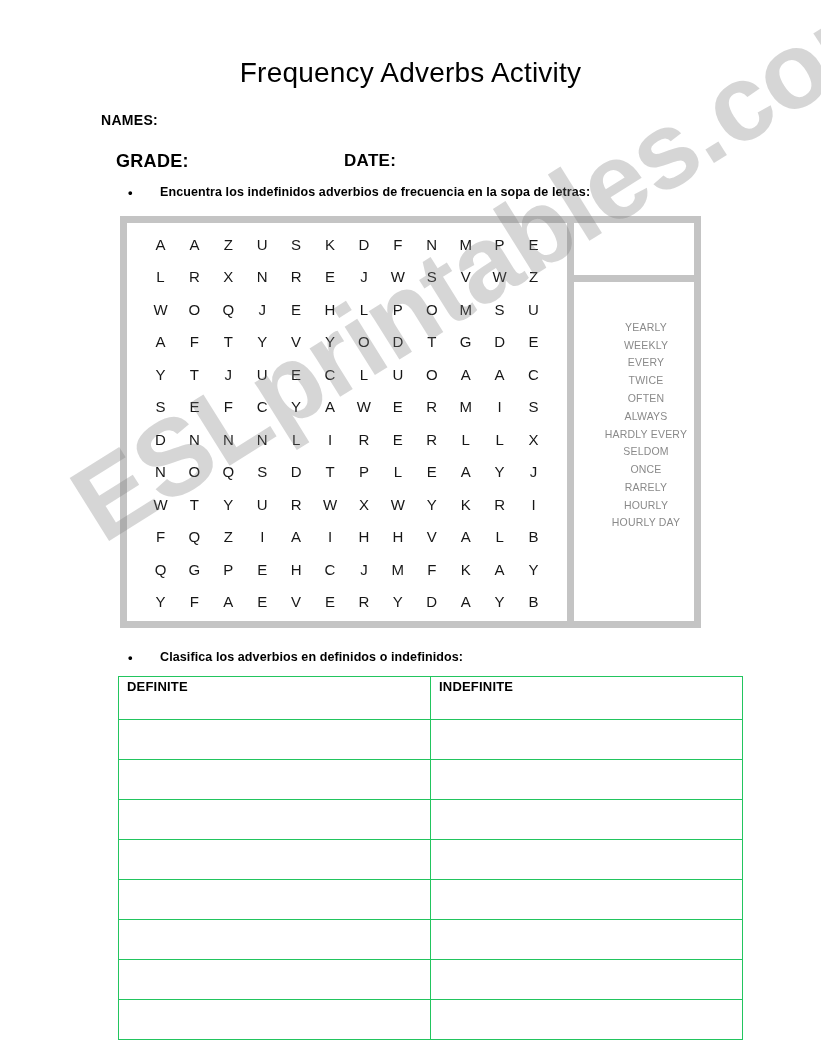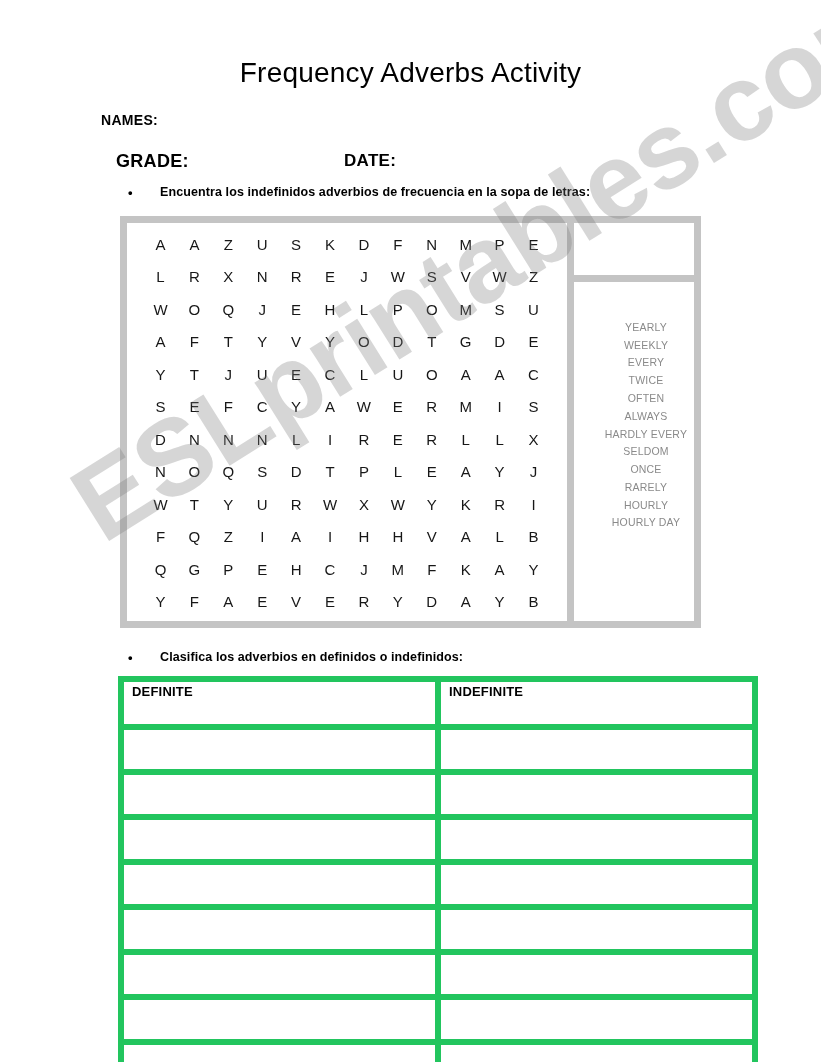--- a/index.html
+++ b/index.html
@@ -167,21 +167,21 @@
   
   .class-table {
     position: absolute;
     top: 676px;
     left: 118px;
     width: 590px;
     border-collapse: collapse;
     table-layout: fixed;
   }
   .class-table td {
-    border: 6px solid #22c55e;
+    border: 1px solid #22c55e;
     height: 36px;
     padding: 2px 8px;
     vertical-align: top;
     font-size: 13px;
     font-weight: bold;
     letter-spacing: 0.2px;
     background: transparent;
   }
   .class-table td.col-a { width: 295px; }
   .class-table td.col-b { width: 295px; }

